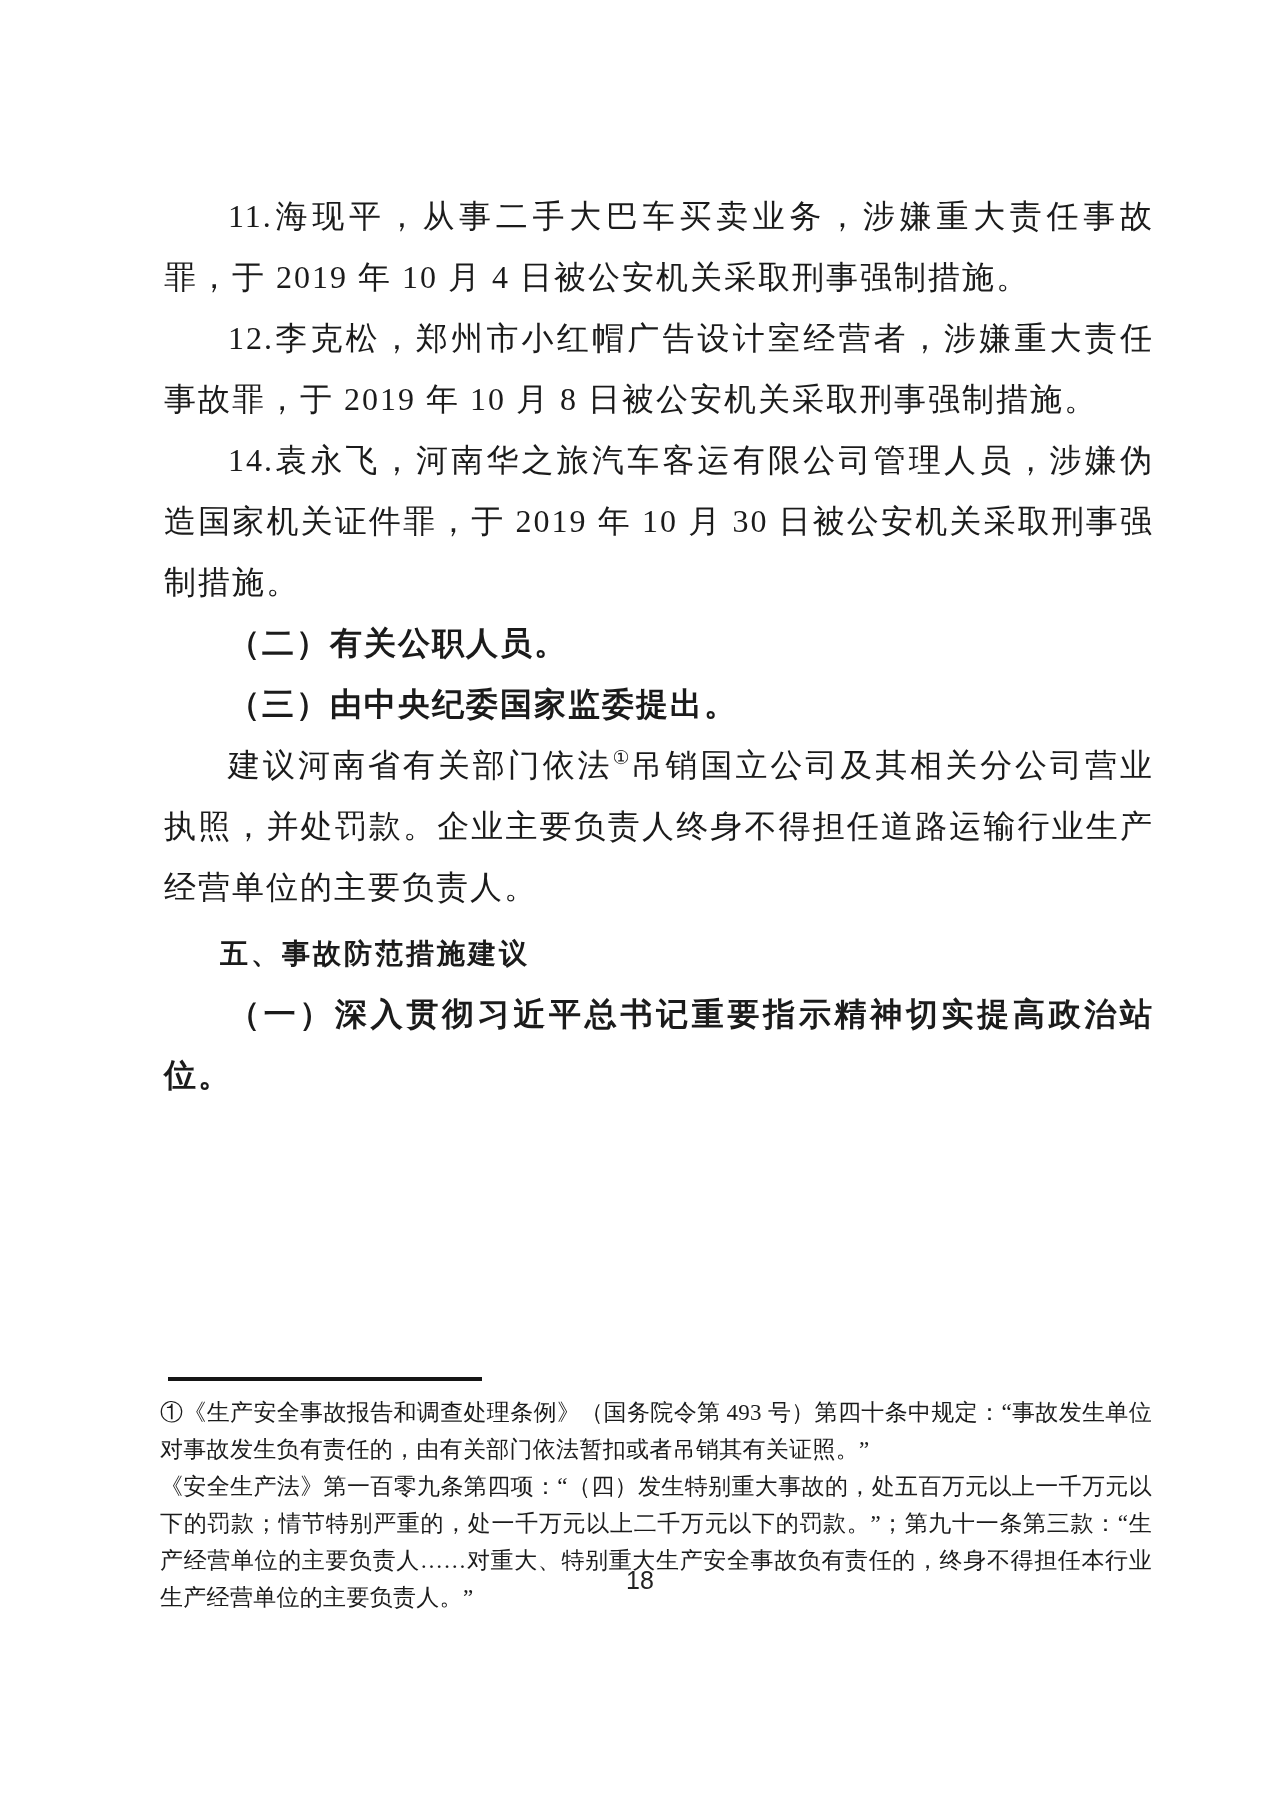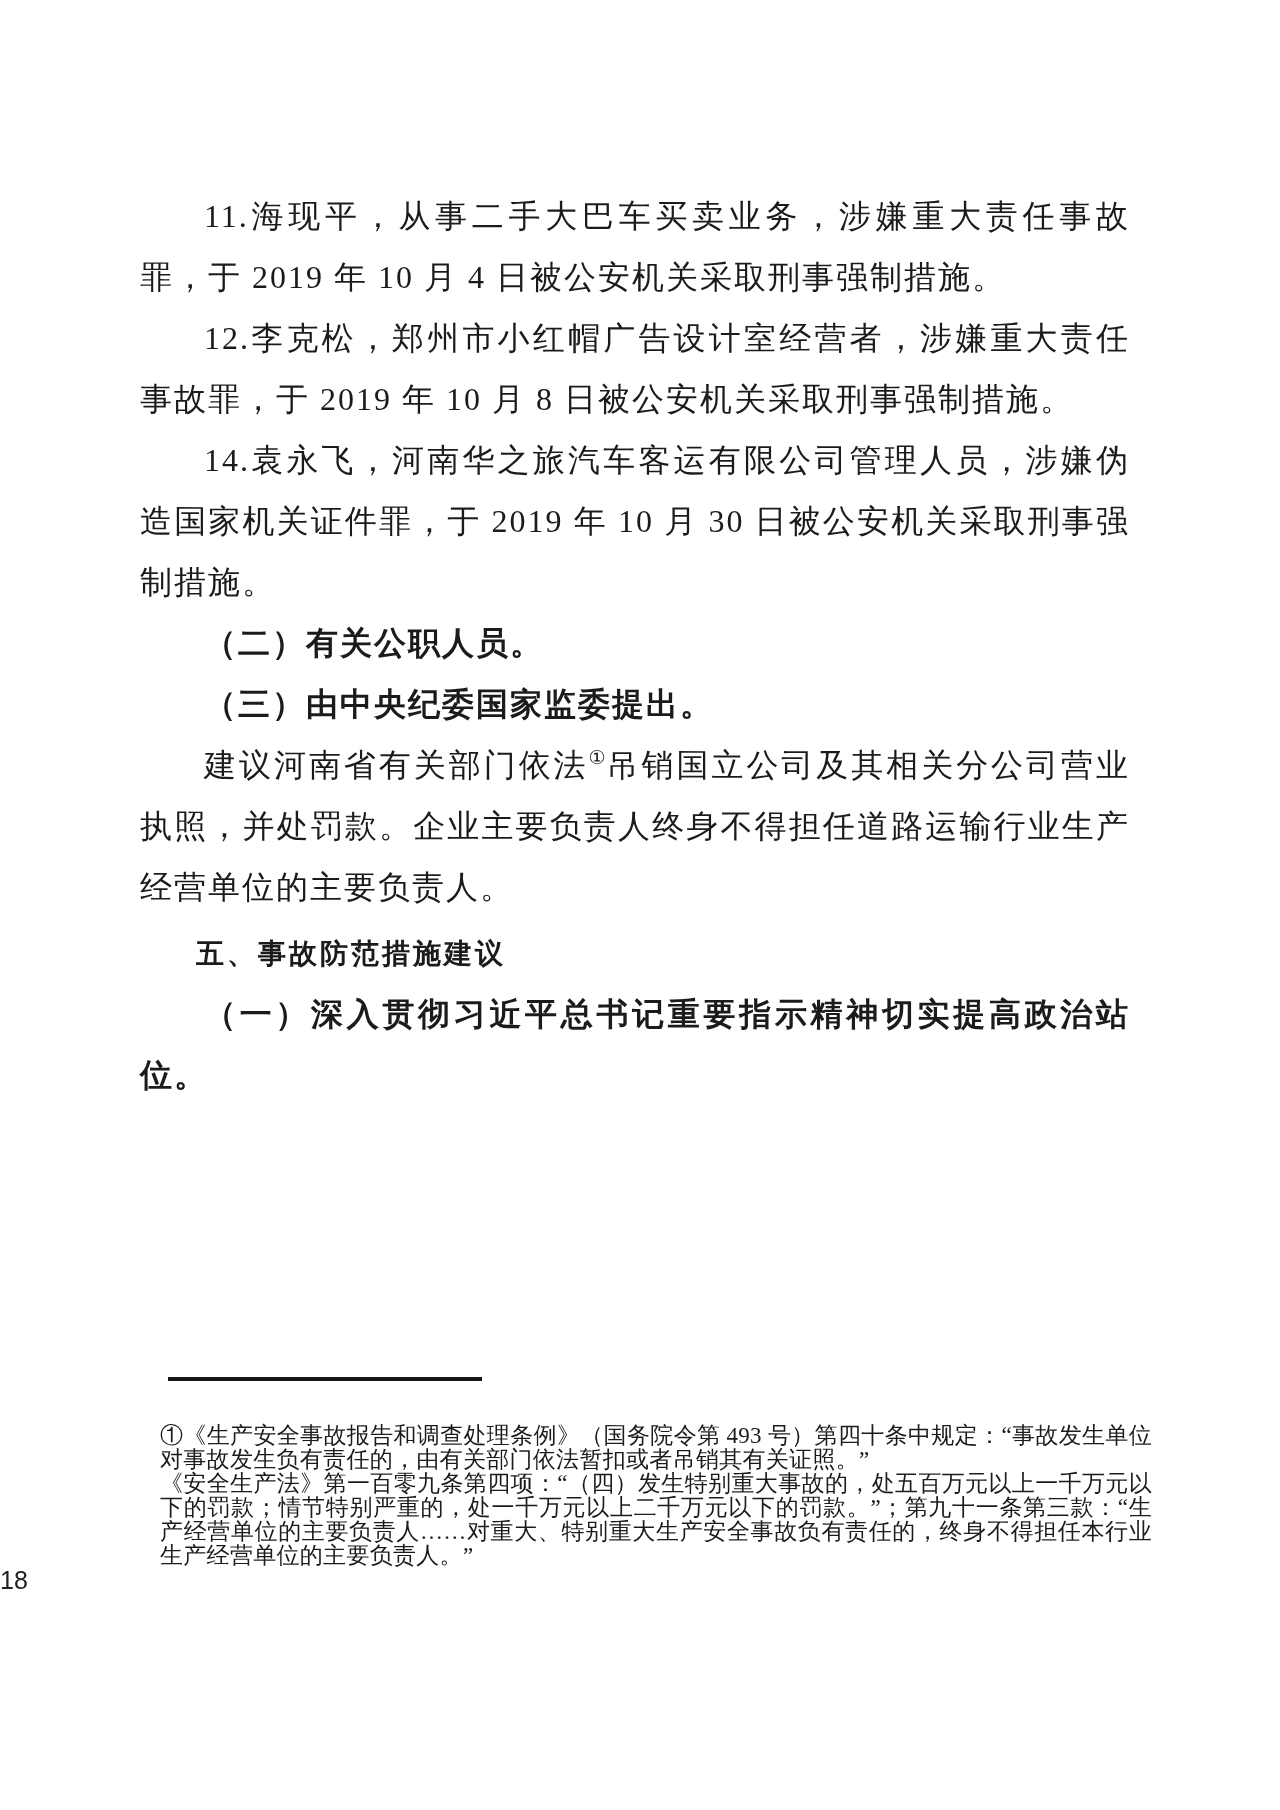--- a/index.html
+++ b/index.html
@@ -12,21 +12,21 @@
     width: 1280px;
     height: 1810px;
     margin: 0 auto;
     background: #ffffff;
     color: #1b1b1b;
     font-family: "Liberation Serif", "DejaVu Serif", serif;
     overflow: hidden;
   }
   .body-text {
     position: absolute;
-    left: 140px;
+    left: 164px;
     top: 186px;
     width: 990px;
     font-size: 32px;
     line-height: 61px;
   }
   .para {
     text-align: justify;
     text-justify: inter-ideograph;
     text-indent: 2em;
     letter-spacing: 2px;
@@ -56,36 +56,35 @@
     width: 314px;
     height: 4px;
     background: #151515;
   }
   .footnote {
     position: absolute;
     left: 160px;
     top: 1394px;
     width: 992px;
     font-size: 23px;
-    line-height: 24px;
-    margin-top: 30px;
+    line-height: 37px;
   }
   .footnote .fn-para {
     margin: 0;
     text-align: justify;
     text-justify: inter-ideograph;
     text-indent: 0;
     letter-spacing: 0.3px;
   }
   .page-num {
     position: absolute;
     top: 1566px;
     left: 0;
     width: 100%;
-    text-align: left;
+    text-align: center;
     font-size: 25px;
     font-family: "Liberation Sans", "DejaVu Sans", sans-serif;
     color: #222222;
   }
 </style>
 </head>
 <body>
 
 <div class="page">
 

